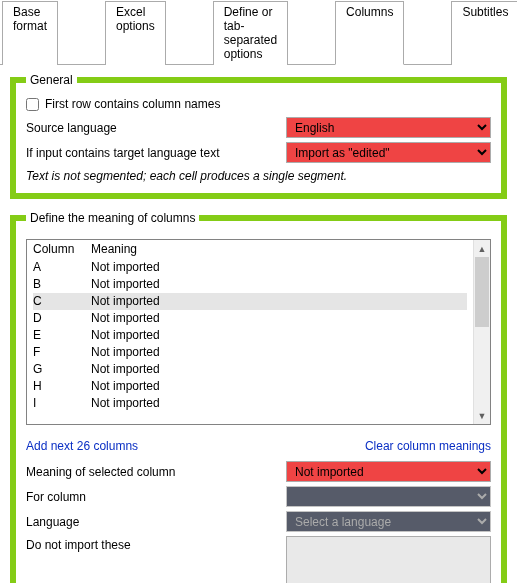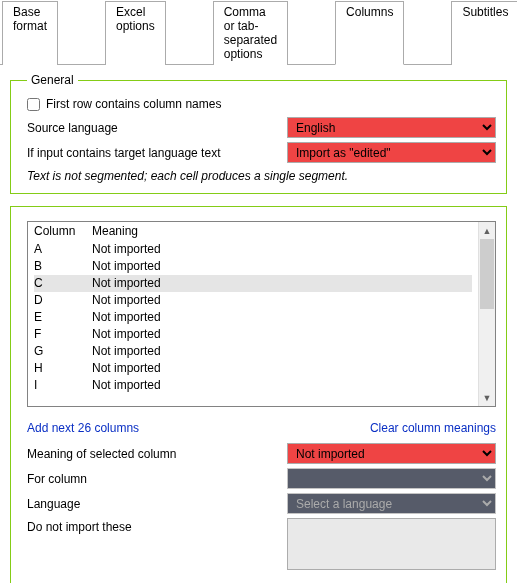--- a/index.html
+++ b/index.html
@@ -31,23 +31,23 @@
 }
 .tab.active {
   background: #fff;
   border-bottom: 1px solid #fff;
   z-index: 1;
 }
 .panel {
   padding: 8px 10px 10px 10px;
 }
 fieldset {
-  border: 1px solid #84cc16;
+  border: 6px solid #84cc16;
   border-radius: 0;
-  padding: 8px 10px 10px 16px;
+  padding: 8px 10px 10px 10px;
   margin-bottom: 12px;
 }
 legend {
   padding: 0 4px;
   color: #000;
 }
 .row {
   display: flex;
   align-items: center;
   margin: 4px 0;
@@ -157,21 +157,21 @@
 .bottom-check {
   margin-top: 12px;
 }
 </style>
 </head>
 <body>
 
 <div class="tabs">
   <div class="tab">Base format</div>
   <div class="tab">Excel options</div>
-  <div class="tab">Comma or tab-separated options</div>
+  <div class="tab">Define or tab-separated options</div>
   <div class="tab active">Columns</div>
   <div class="tab">Subtitles</div>
 </div>
 
 <div class="panel">
 
   <fieldset>
     <legend>General</legend>
 
     <div class="checkbox-row">
@@ -194,20 +194,21 @@
         <select class="combo">
           <option>Import as "edited"</option>
         </select>
       </div>
     </div>
 
     <div class="italic-note">Text is not segmented; each cell produces a single segment.</div>
   </fieldset>
 
   <fieldset>
+    <legend>Define the meaning of columns</legend>
 
     <div class="column-table-wrap">
       <div class="column-table">
         <div class="header">
           <div class="col-col">Column</div>
           <div class="col-mean">Meaning</div>
         </div>
         <div class="body" id="tbody">
             <div class="trow">
               <div class="col-col">A</div>

